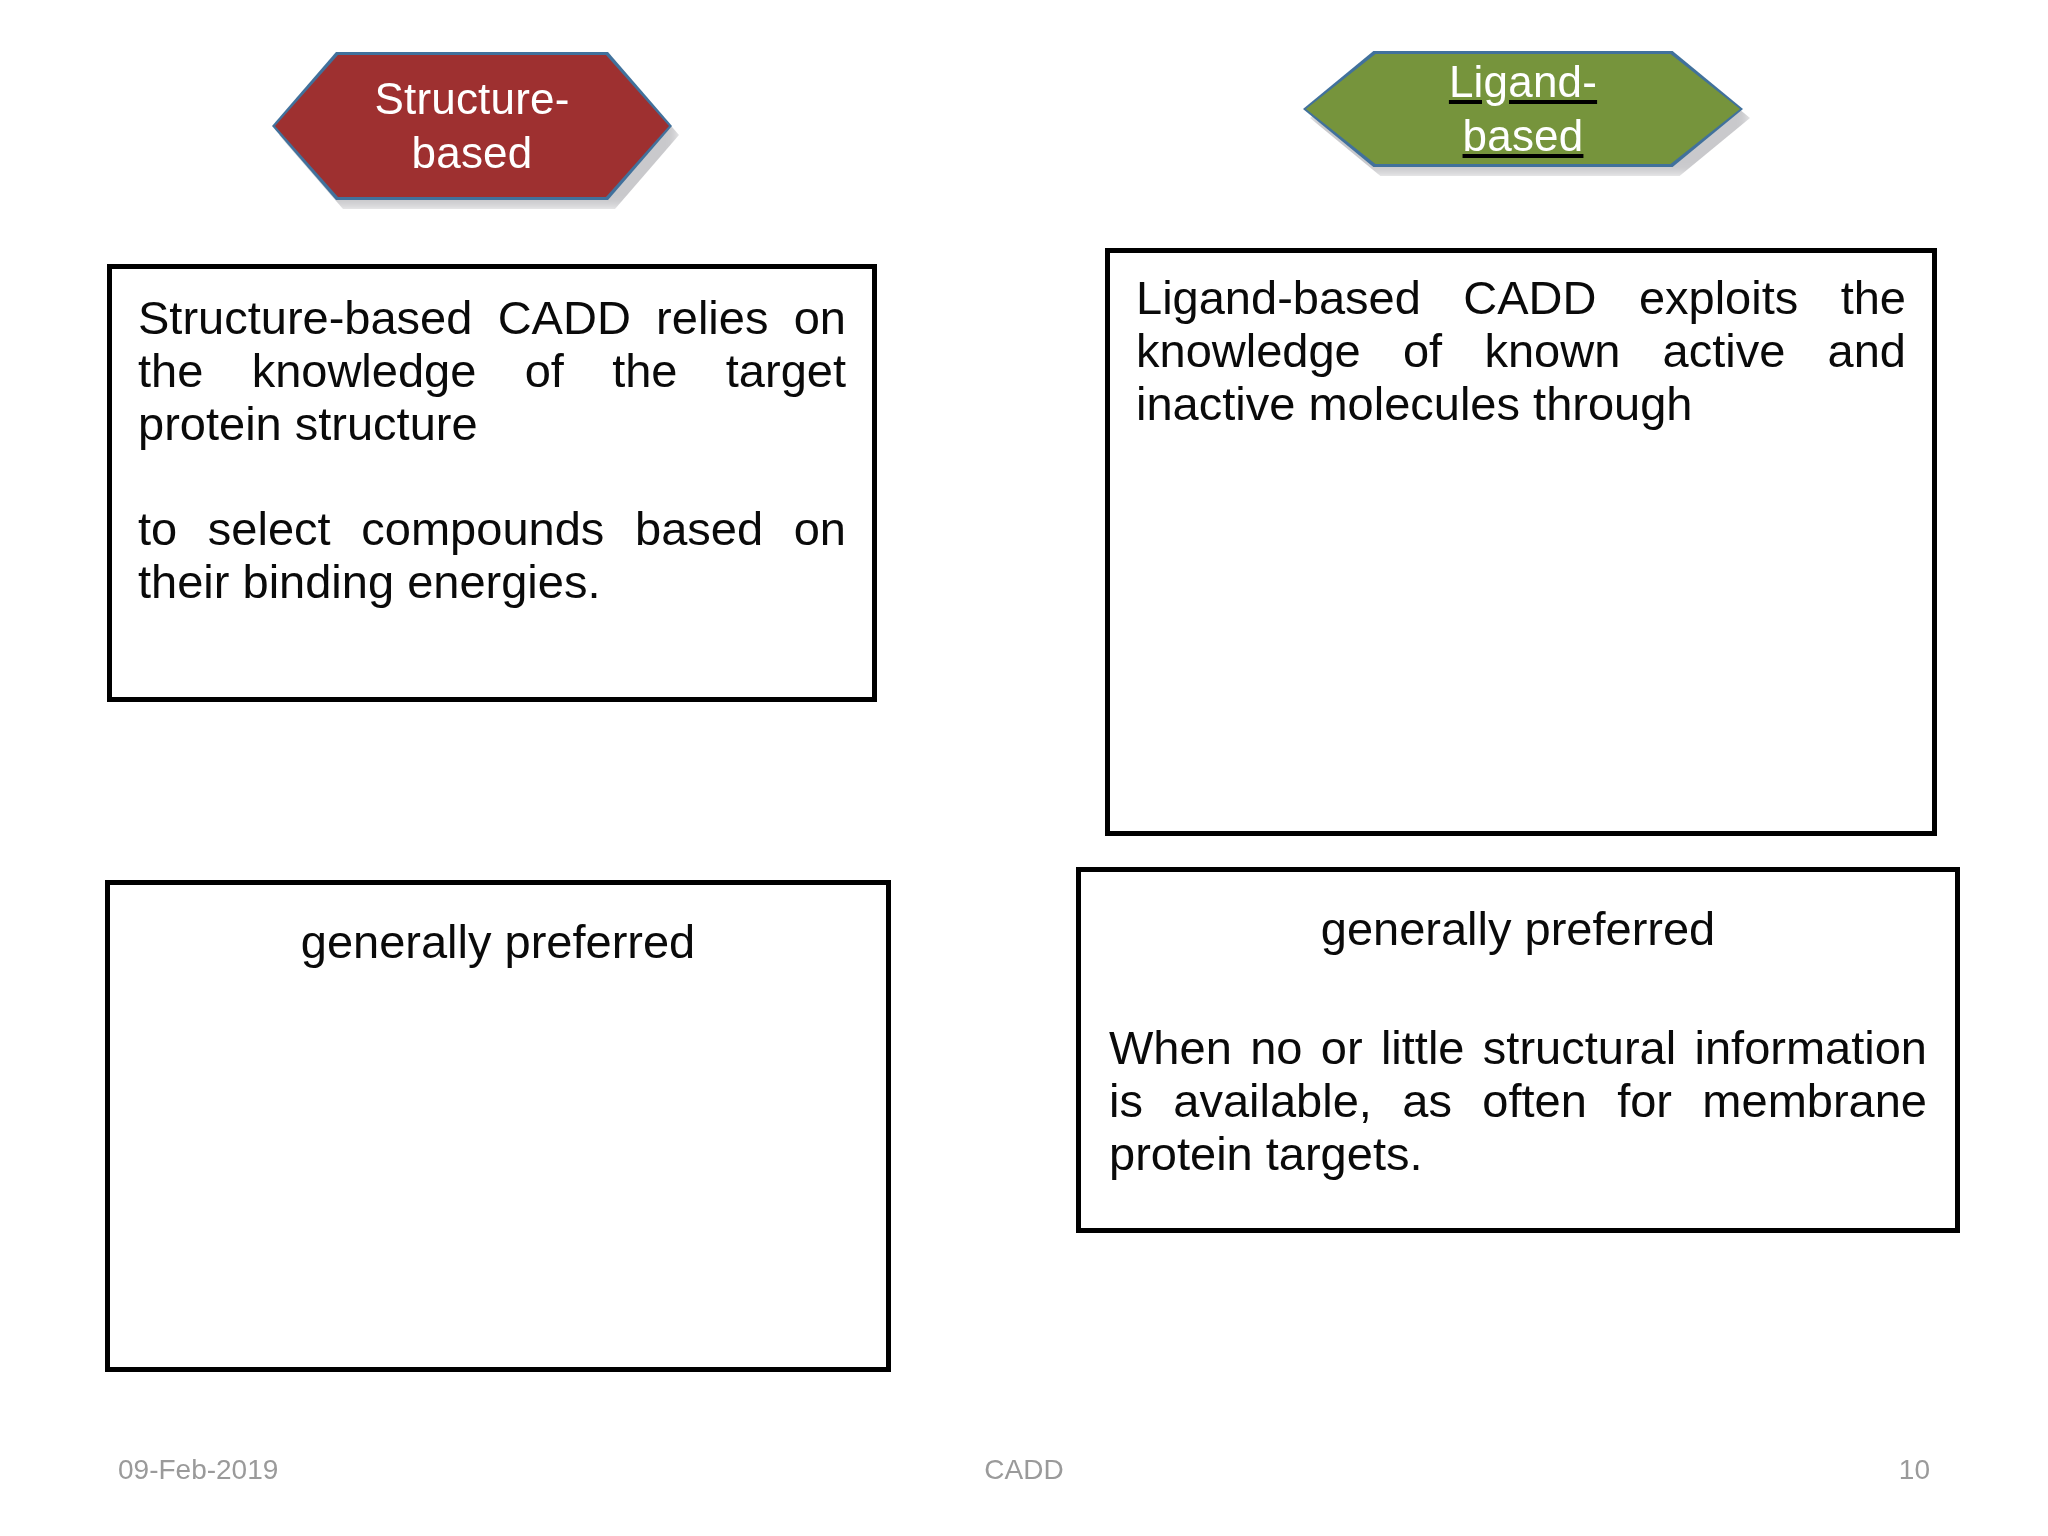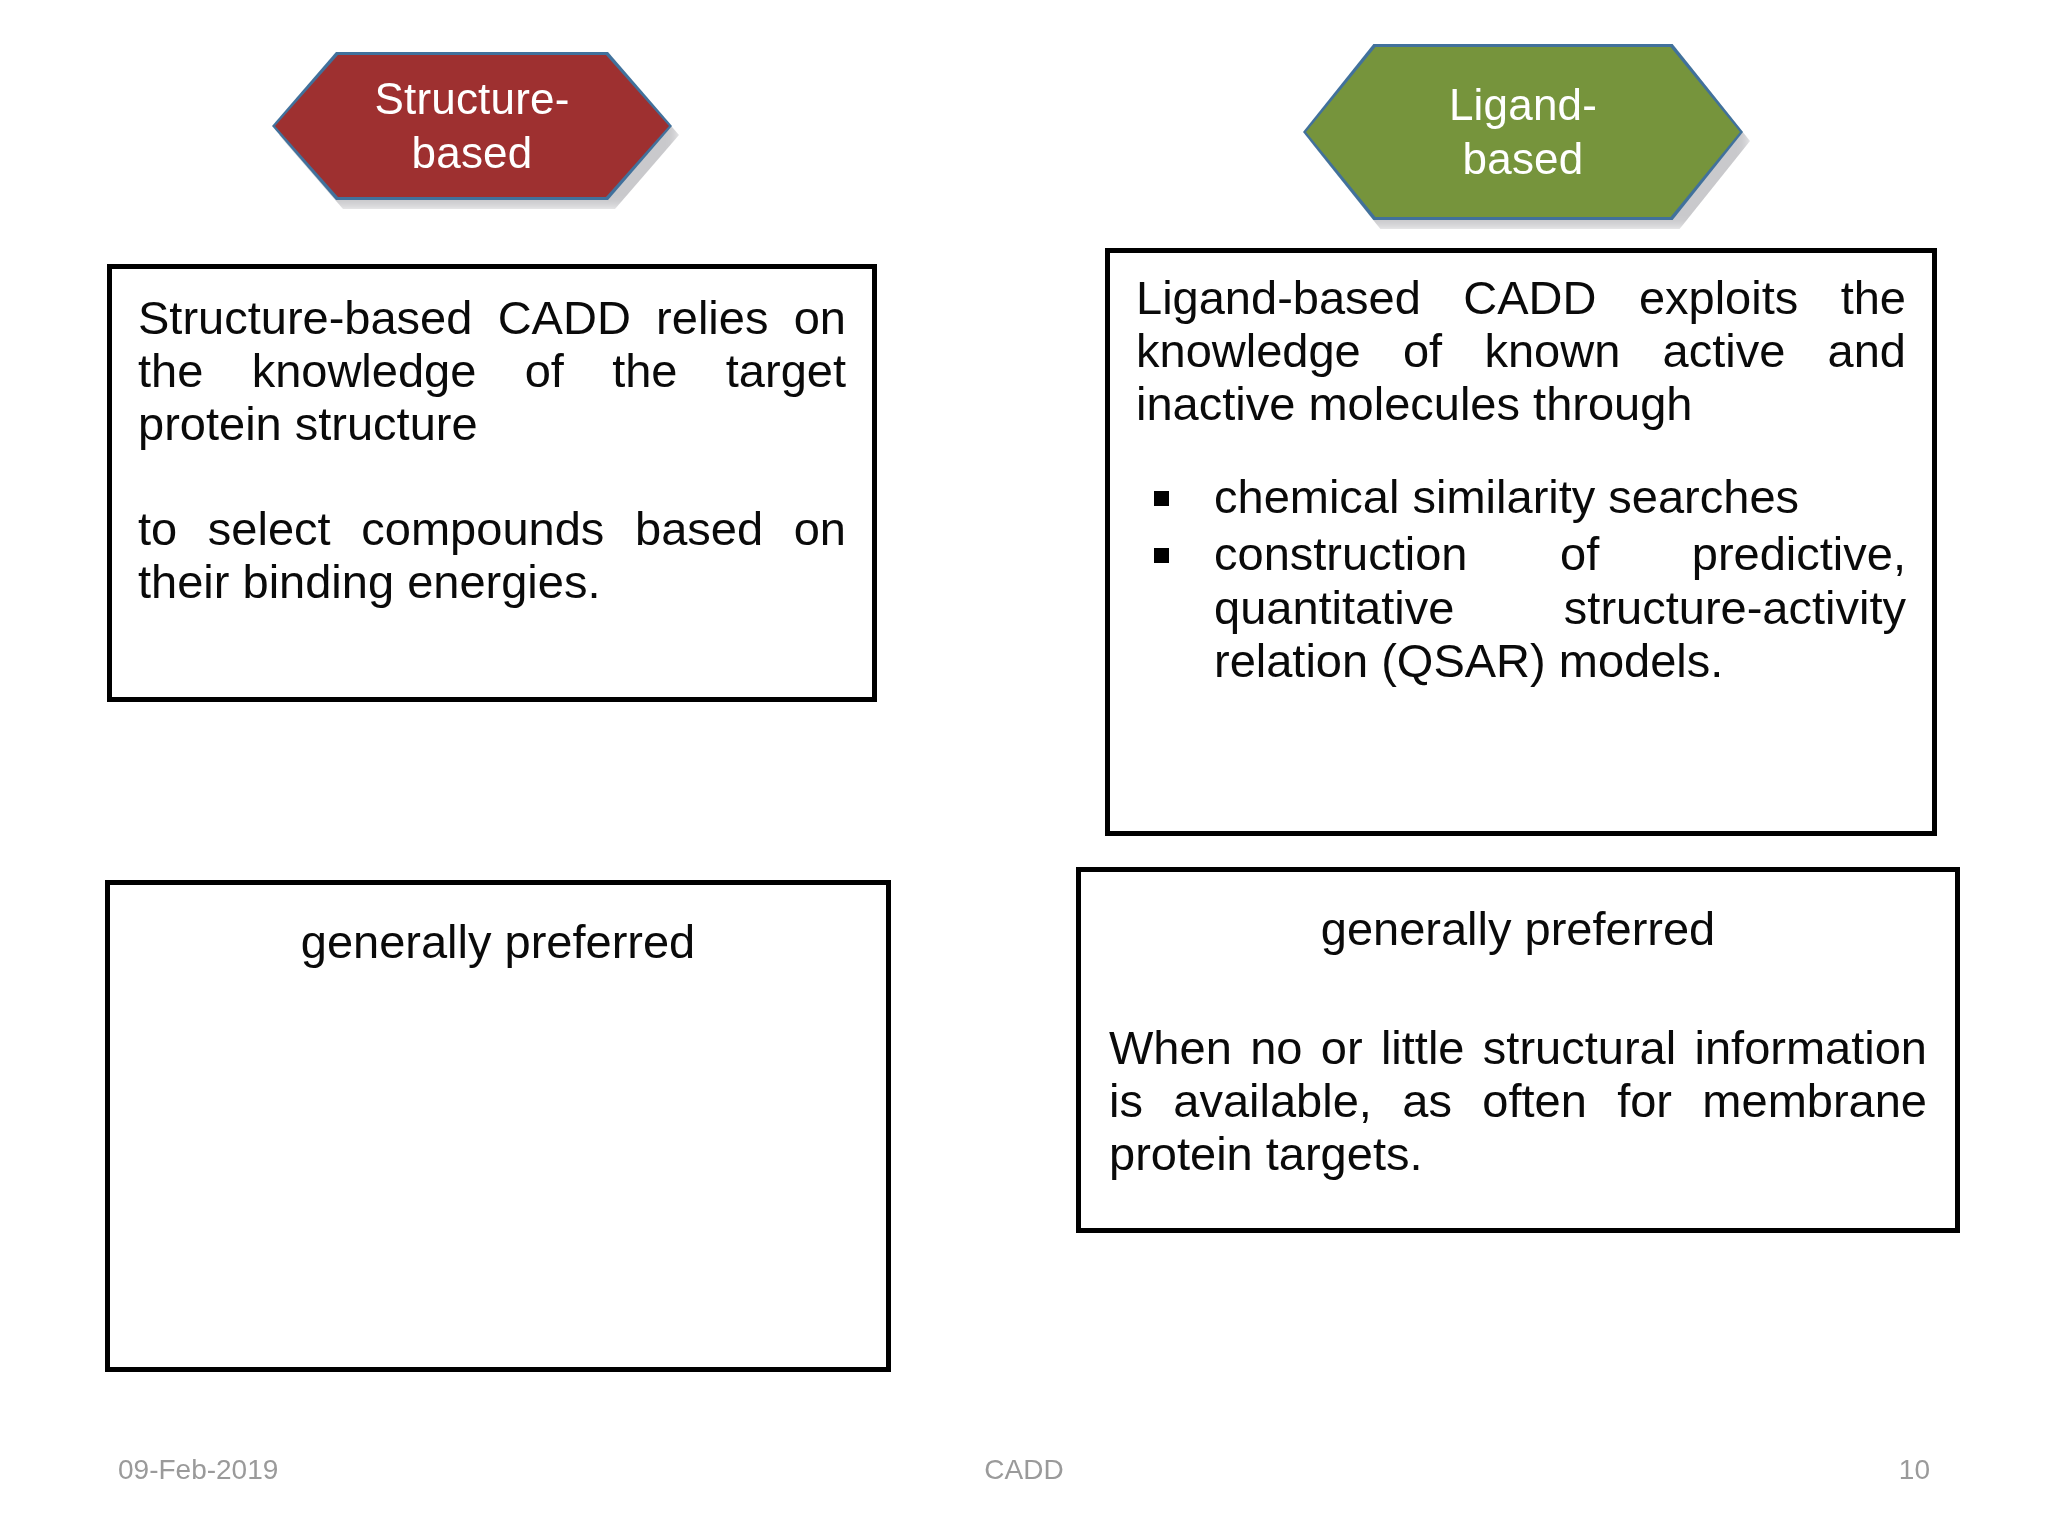--- a/index.html
+++ b/index.html
@@ -134,49 +134,39 @@
 <div class="hex-wrap" style="left:272px; top:52px; width:400px; height:148px;">
   <div class="hex-shadow"></div>
   <div class="hex-border"></div>
   <div class="hex-fill" style="background:#9E3030;"></div>
   <div class="hex">
     <span class="hex-label">Structure-
 based</span>
   </div>
 </div>
 
-<div class="hex-wrap" style="left:1303px; top:44px; width:440px; height:176px;">
+<div class="hex-wrap" style="left:1303px; top:51px; width:440px; height:116px;text-decoration:underline;">
   <div class="hex-shadow"></div>
   <div class="hex-border"></div>
   <div class="hex-fill" style="background:#76943C;"></div>
   <div class="hex">
     <span class="hex-label">Ligand-
 based</span>
   </div>
 </div>
 
 <div class="tbox" style="left:107px; top:264px; width:770px; height:438px;">
   <p class="para justify">Structure-based CADD relies on the knowledge of the target protein structure</p>
   <div class="gap-md"></div>
   <p class="para justify">to select compounds based on their binding energies.</p>
 </div>
 
 <div class="tbox" style="left:1105px; top:248px; width:832px; height:588px; padding-top:18px;">
   <p class="para justify">Ligand-based CADD exploits the knowledge of known active and inactive molecules through</p>
   <div class="gap-sm"></div>
-  <ul class="bullets">
-    <li>
-      <span class="sq"></span>
-      <span>chemical similarity searches</span>
-    </li>
-    <li>
-      <span class="sq"></span>
-      <span>construction of predictive, quantitative structure-activity relation (QSAR) models.</span>
-    </li>
-  </ul>
 </div>
 
 <div class="tbox" style="left:105px; top:880px; width:786px; height:492px; padding:30px 30px 20px 30px;">
   <p class="para center">generally preferred</p>
   <div class="gap-lg"></div>
 </div>
 
 <div class="tbox" style="left:1076px; top:867px; width:884px; height:366px; padding:30px 28px 20px 28px;">
   <p class="para center">generally preferred</p>
   <div class="gap-lg"></div>

